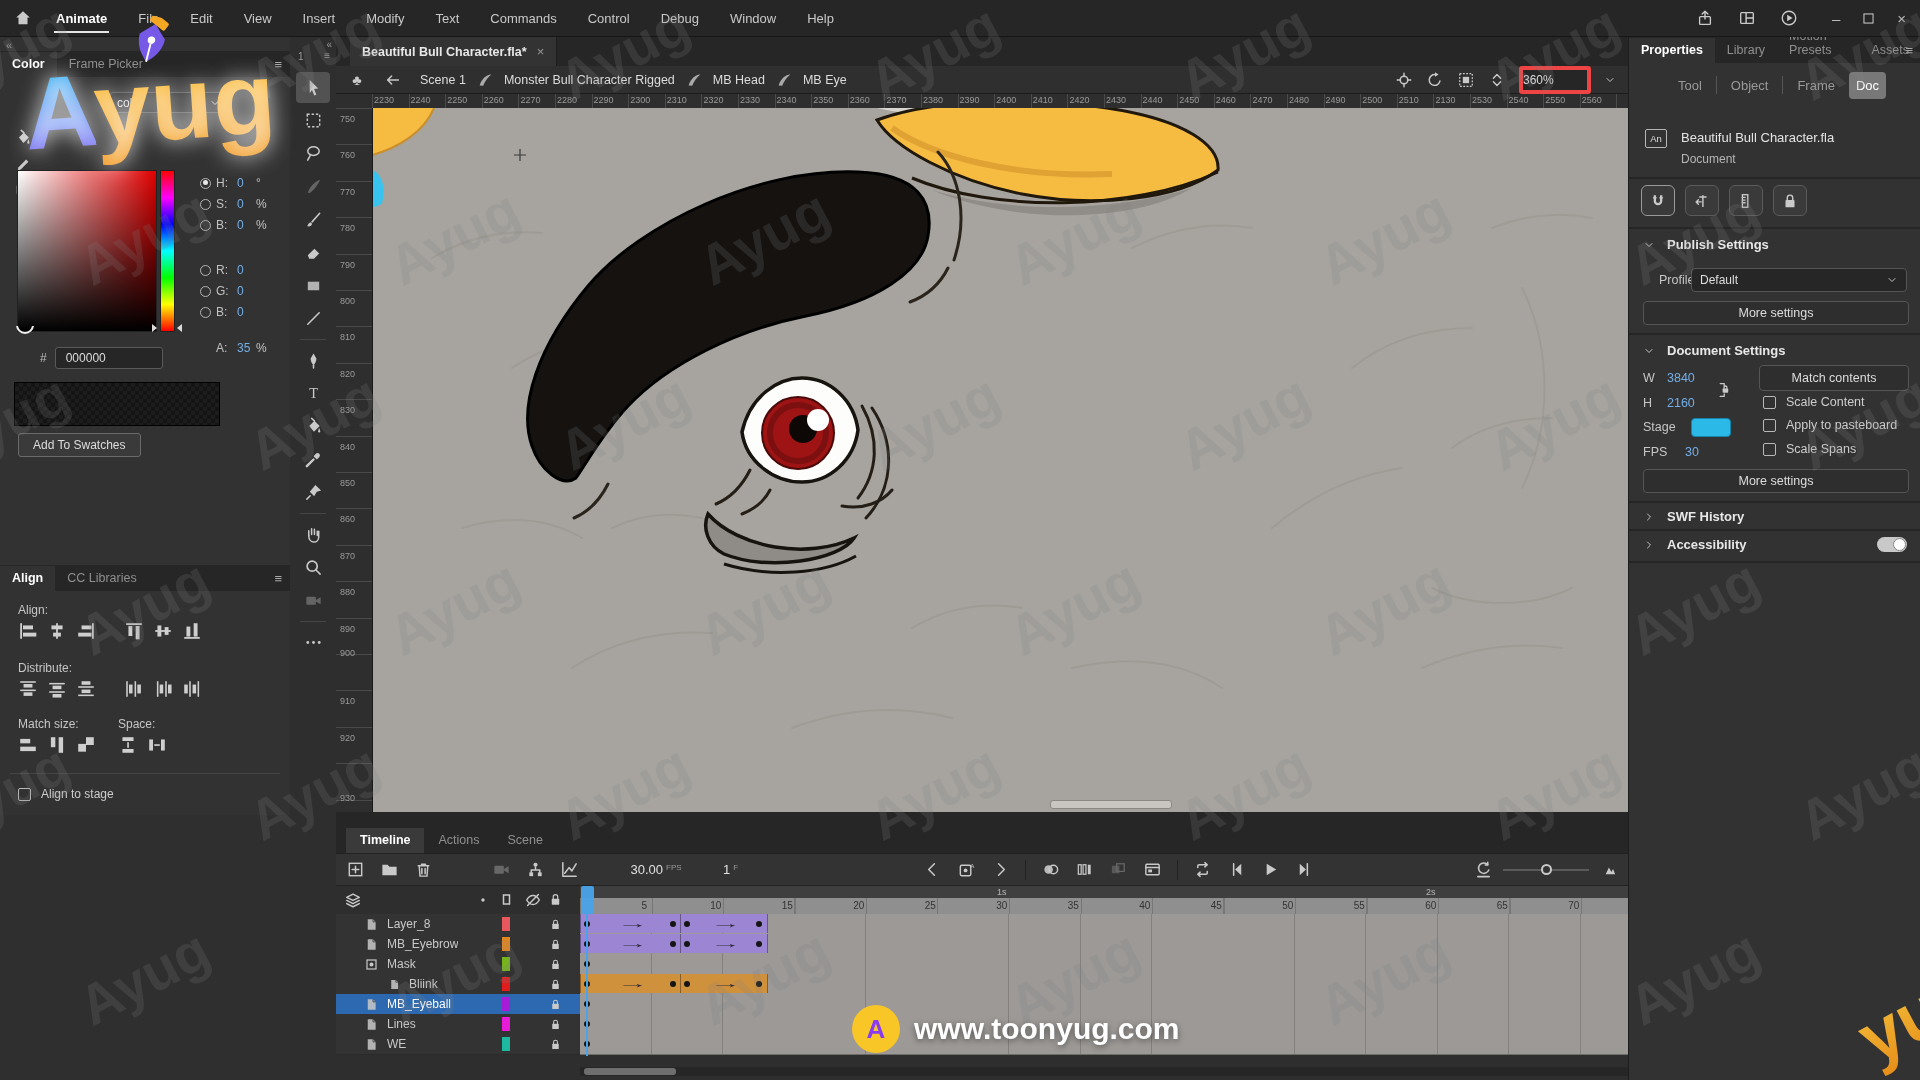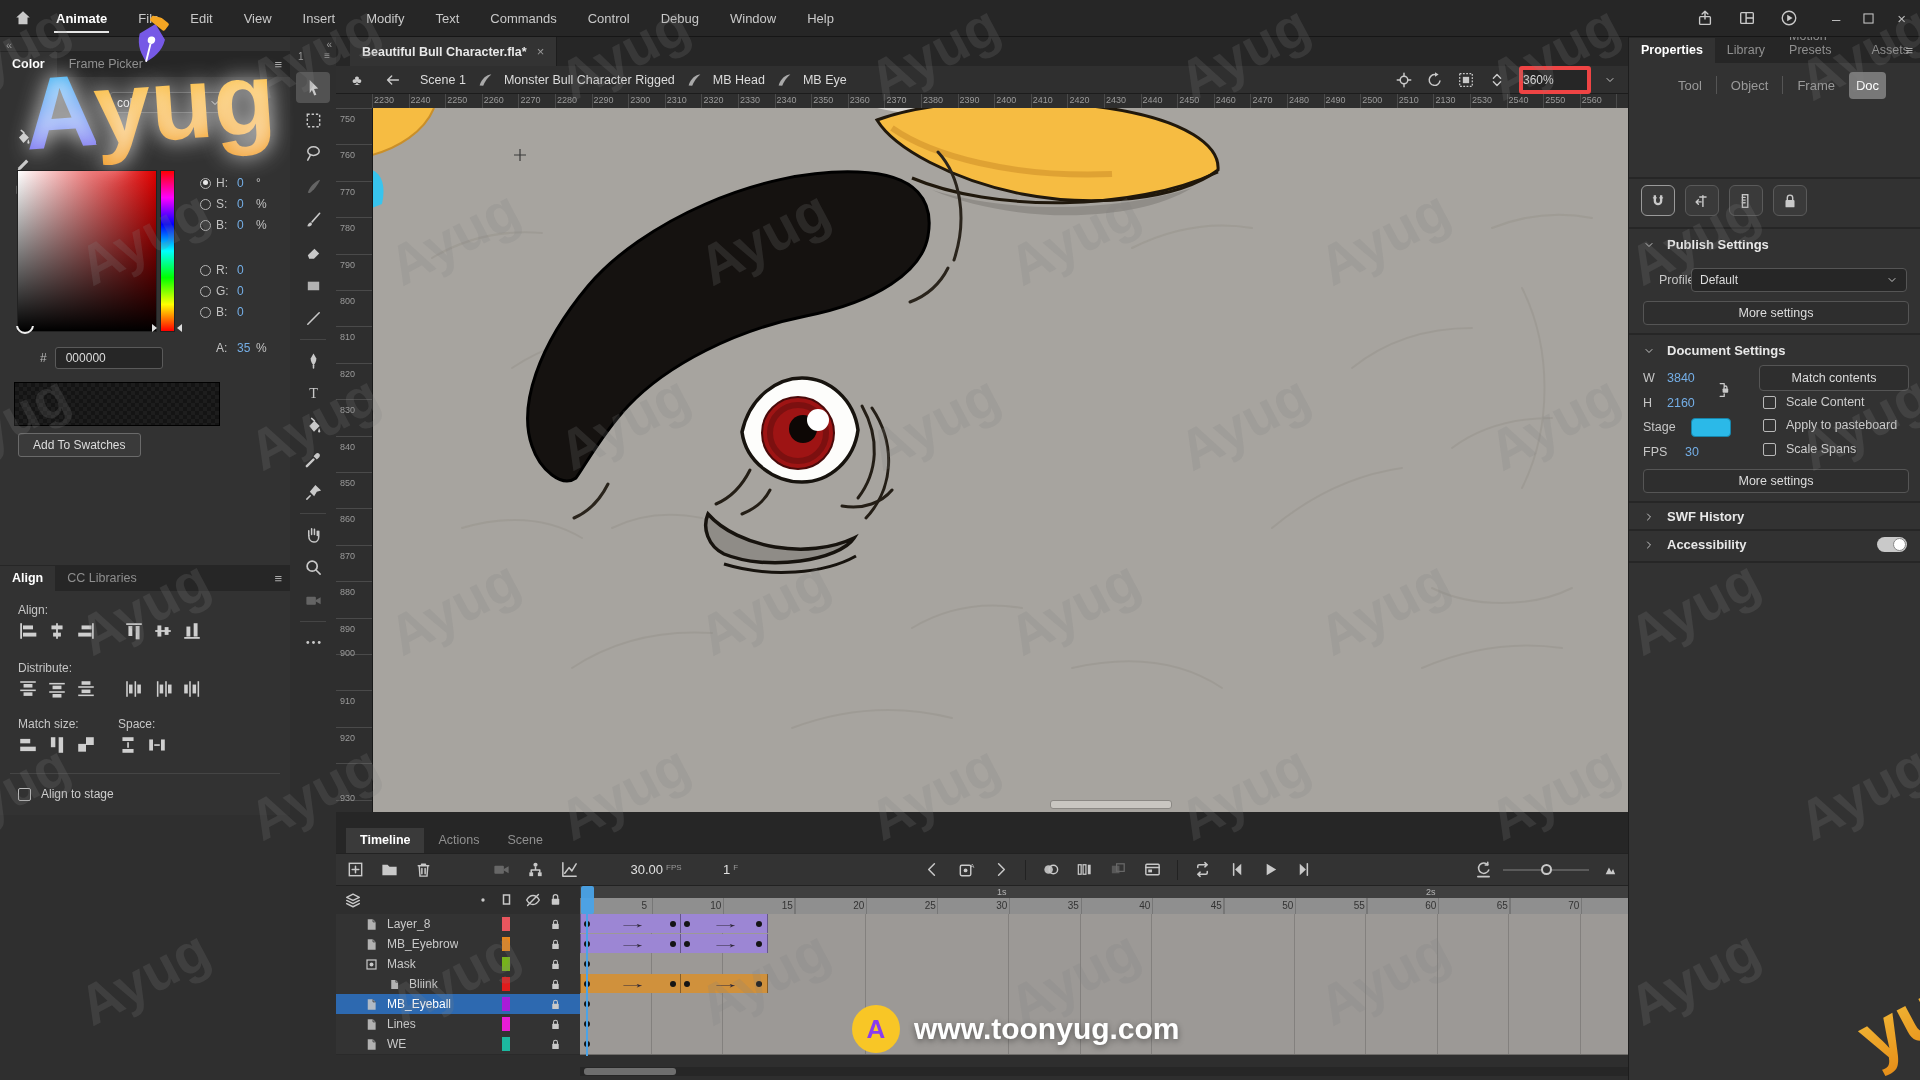--- a/index.html
+++ b/index.html
@@ -1207,20 +1207,25 @@
         <span class="pburger">≡</span>
     </div>
     <div id="prop-subtabs">
         <div class="subtab">Tool</div>
         <span class="subsep"></span>
         <div class="subtab">Object</div>
         <span class="subsep"></span>
         <div class="subtab">Frame</div>
         <div class="subtab active">Doc</div>
       </div>
+    <div id="doc-id">
+      <span id="an-badge">An</span>
+      <span id="doc-name">Beautiful Bull Character.fla</span>
+      <span id="doc-kind">Document</span>
+    </div>
     <div class="hdiv" style="top:140px"></div>
     <div id="prop-iconrow">
       <span class="pbtn sel">
           <span class="icon">
             <svg viewBox="0 0 20 20">
               <path d="M6.5,3.5 V10 a3.5,3.5 0 0 0 7,0 V3.5" fill="none" stroke="currentColor" stroke-width="2.6"></path>
               <path d="M5,6.5 H8 M12,6.5 H15" fill="none" stroke="currentColor" stroke-width="1.6" stroke-linecap="round" stroke-linejoin="round"></path>
             </svg>
           </span>
         </span>

